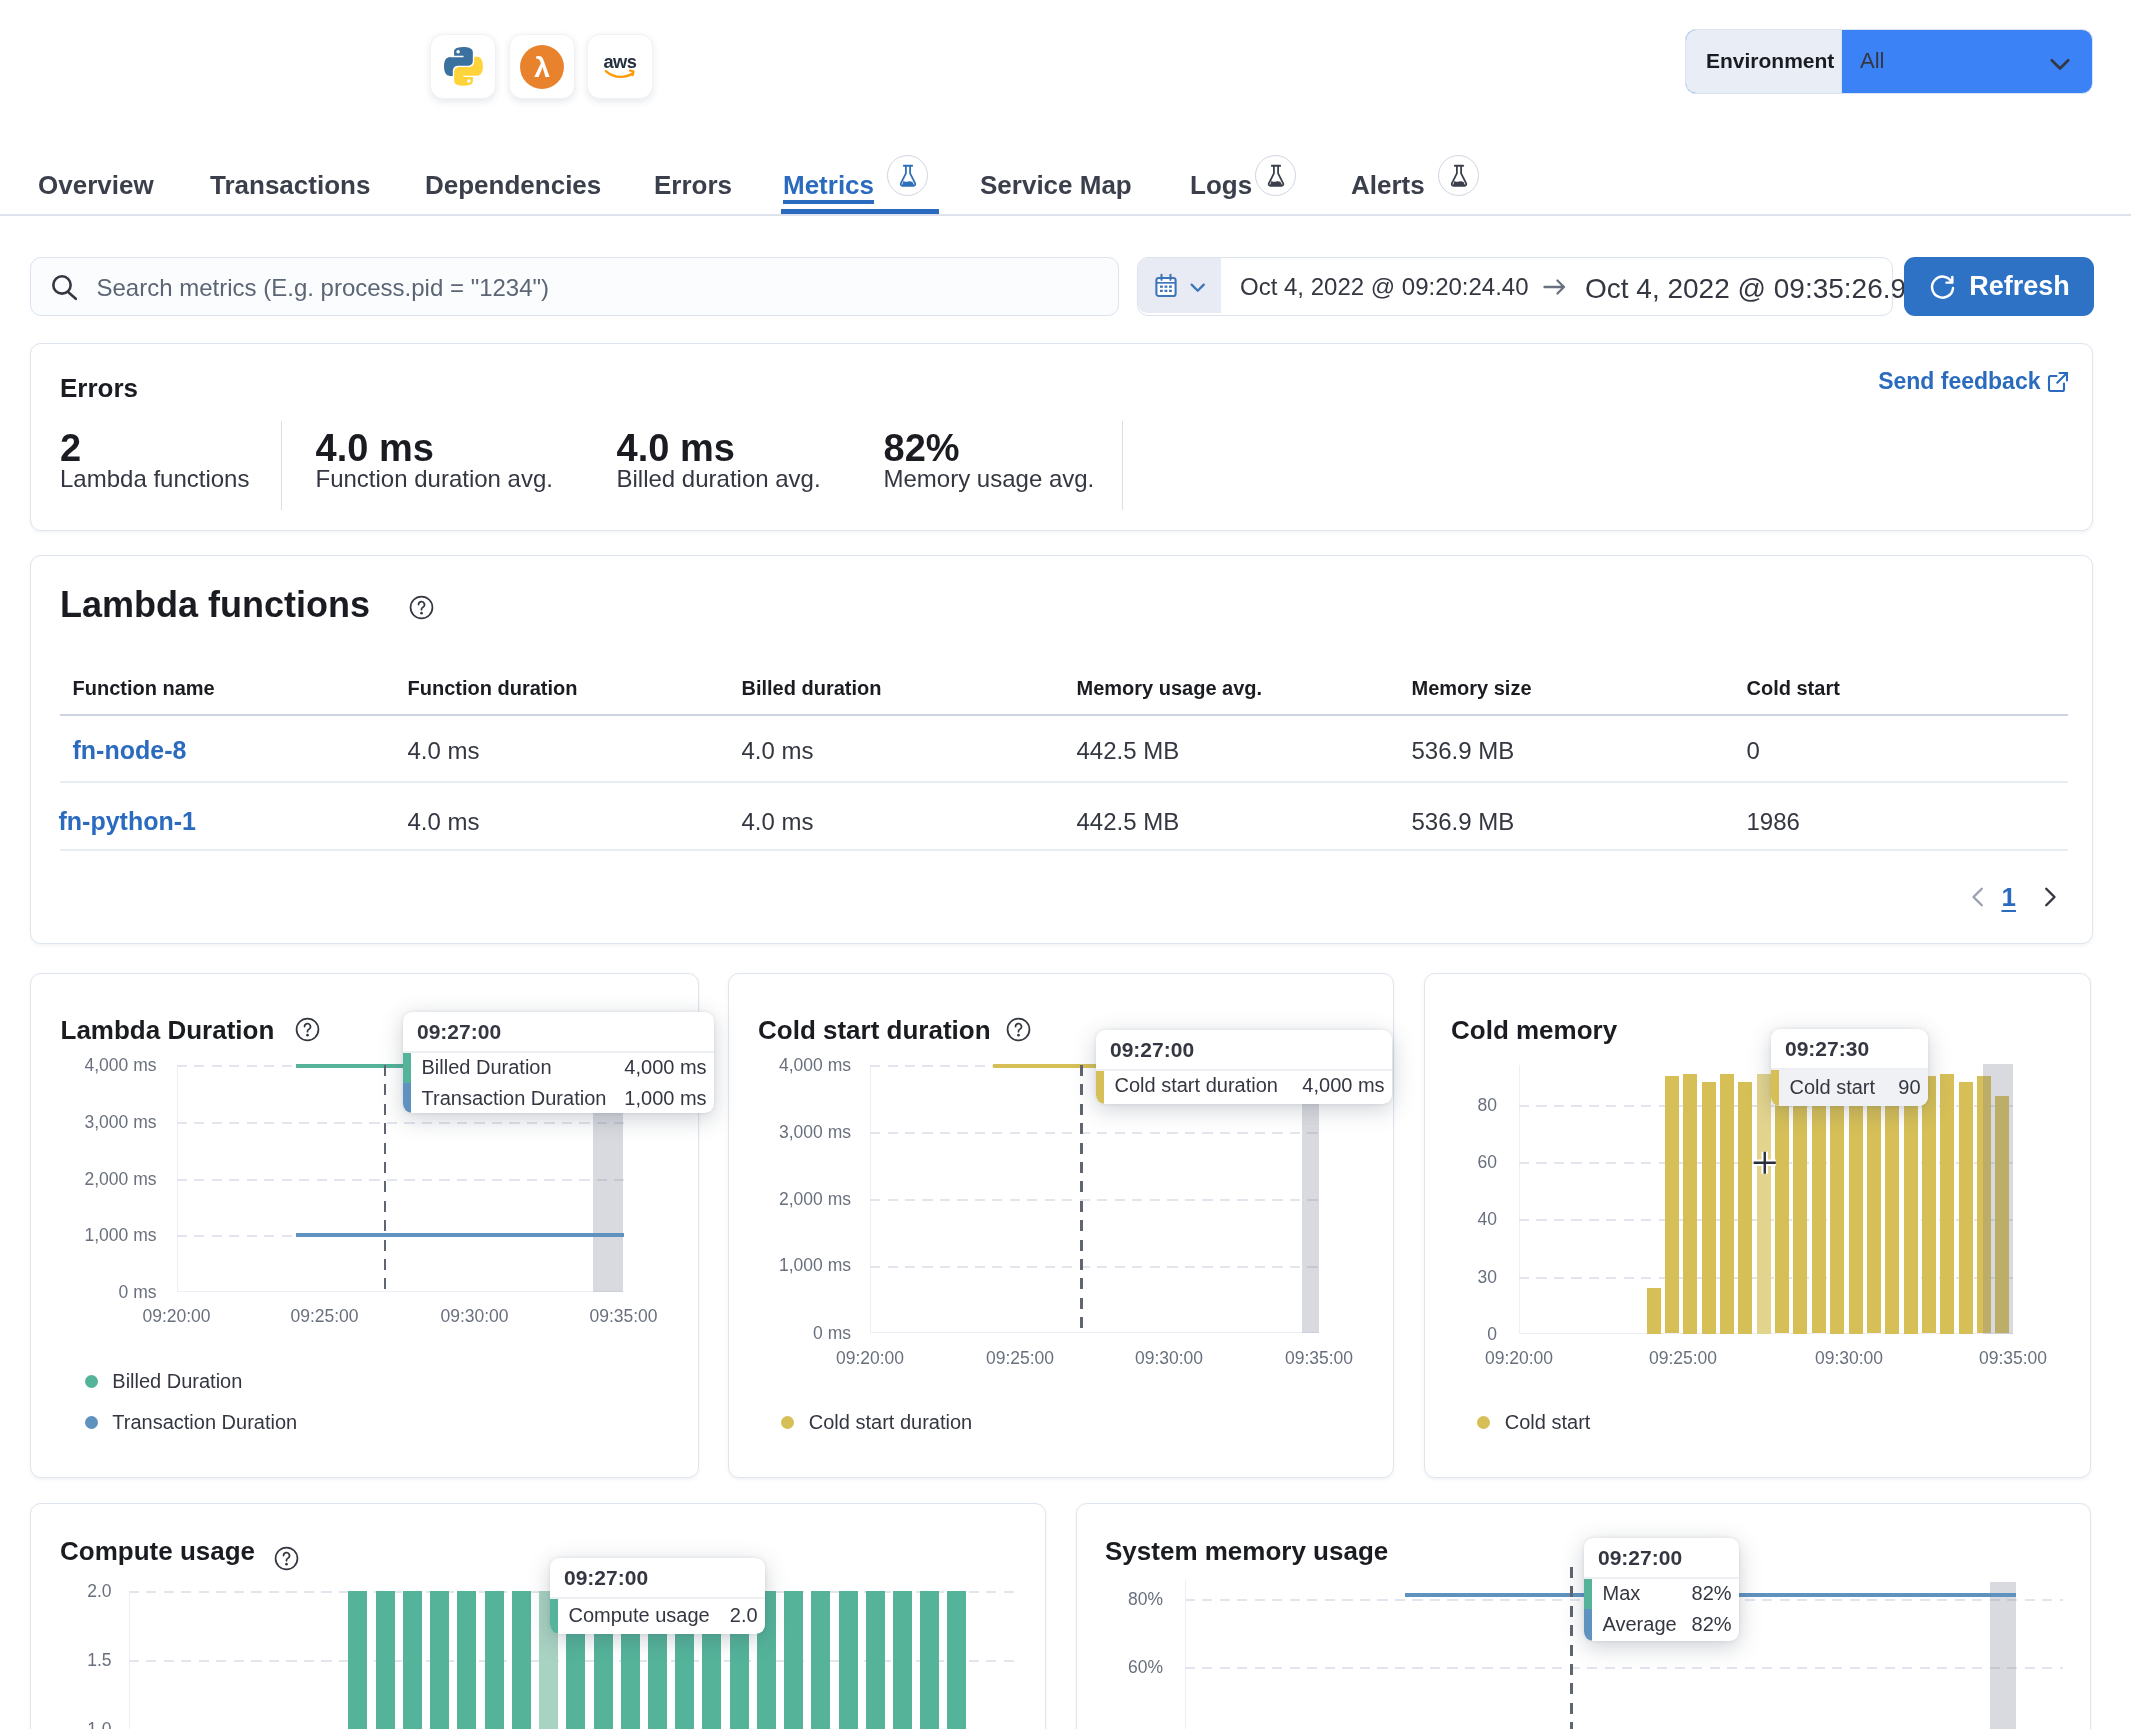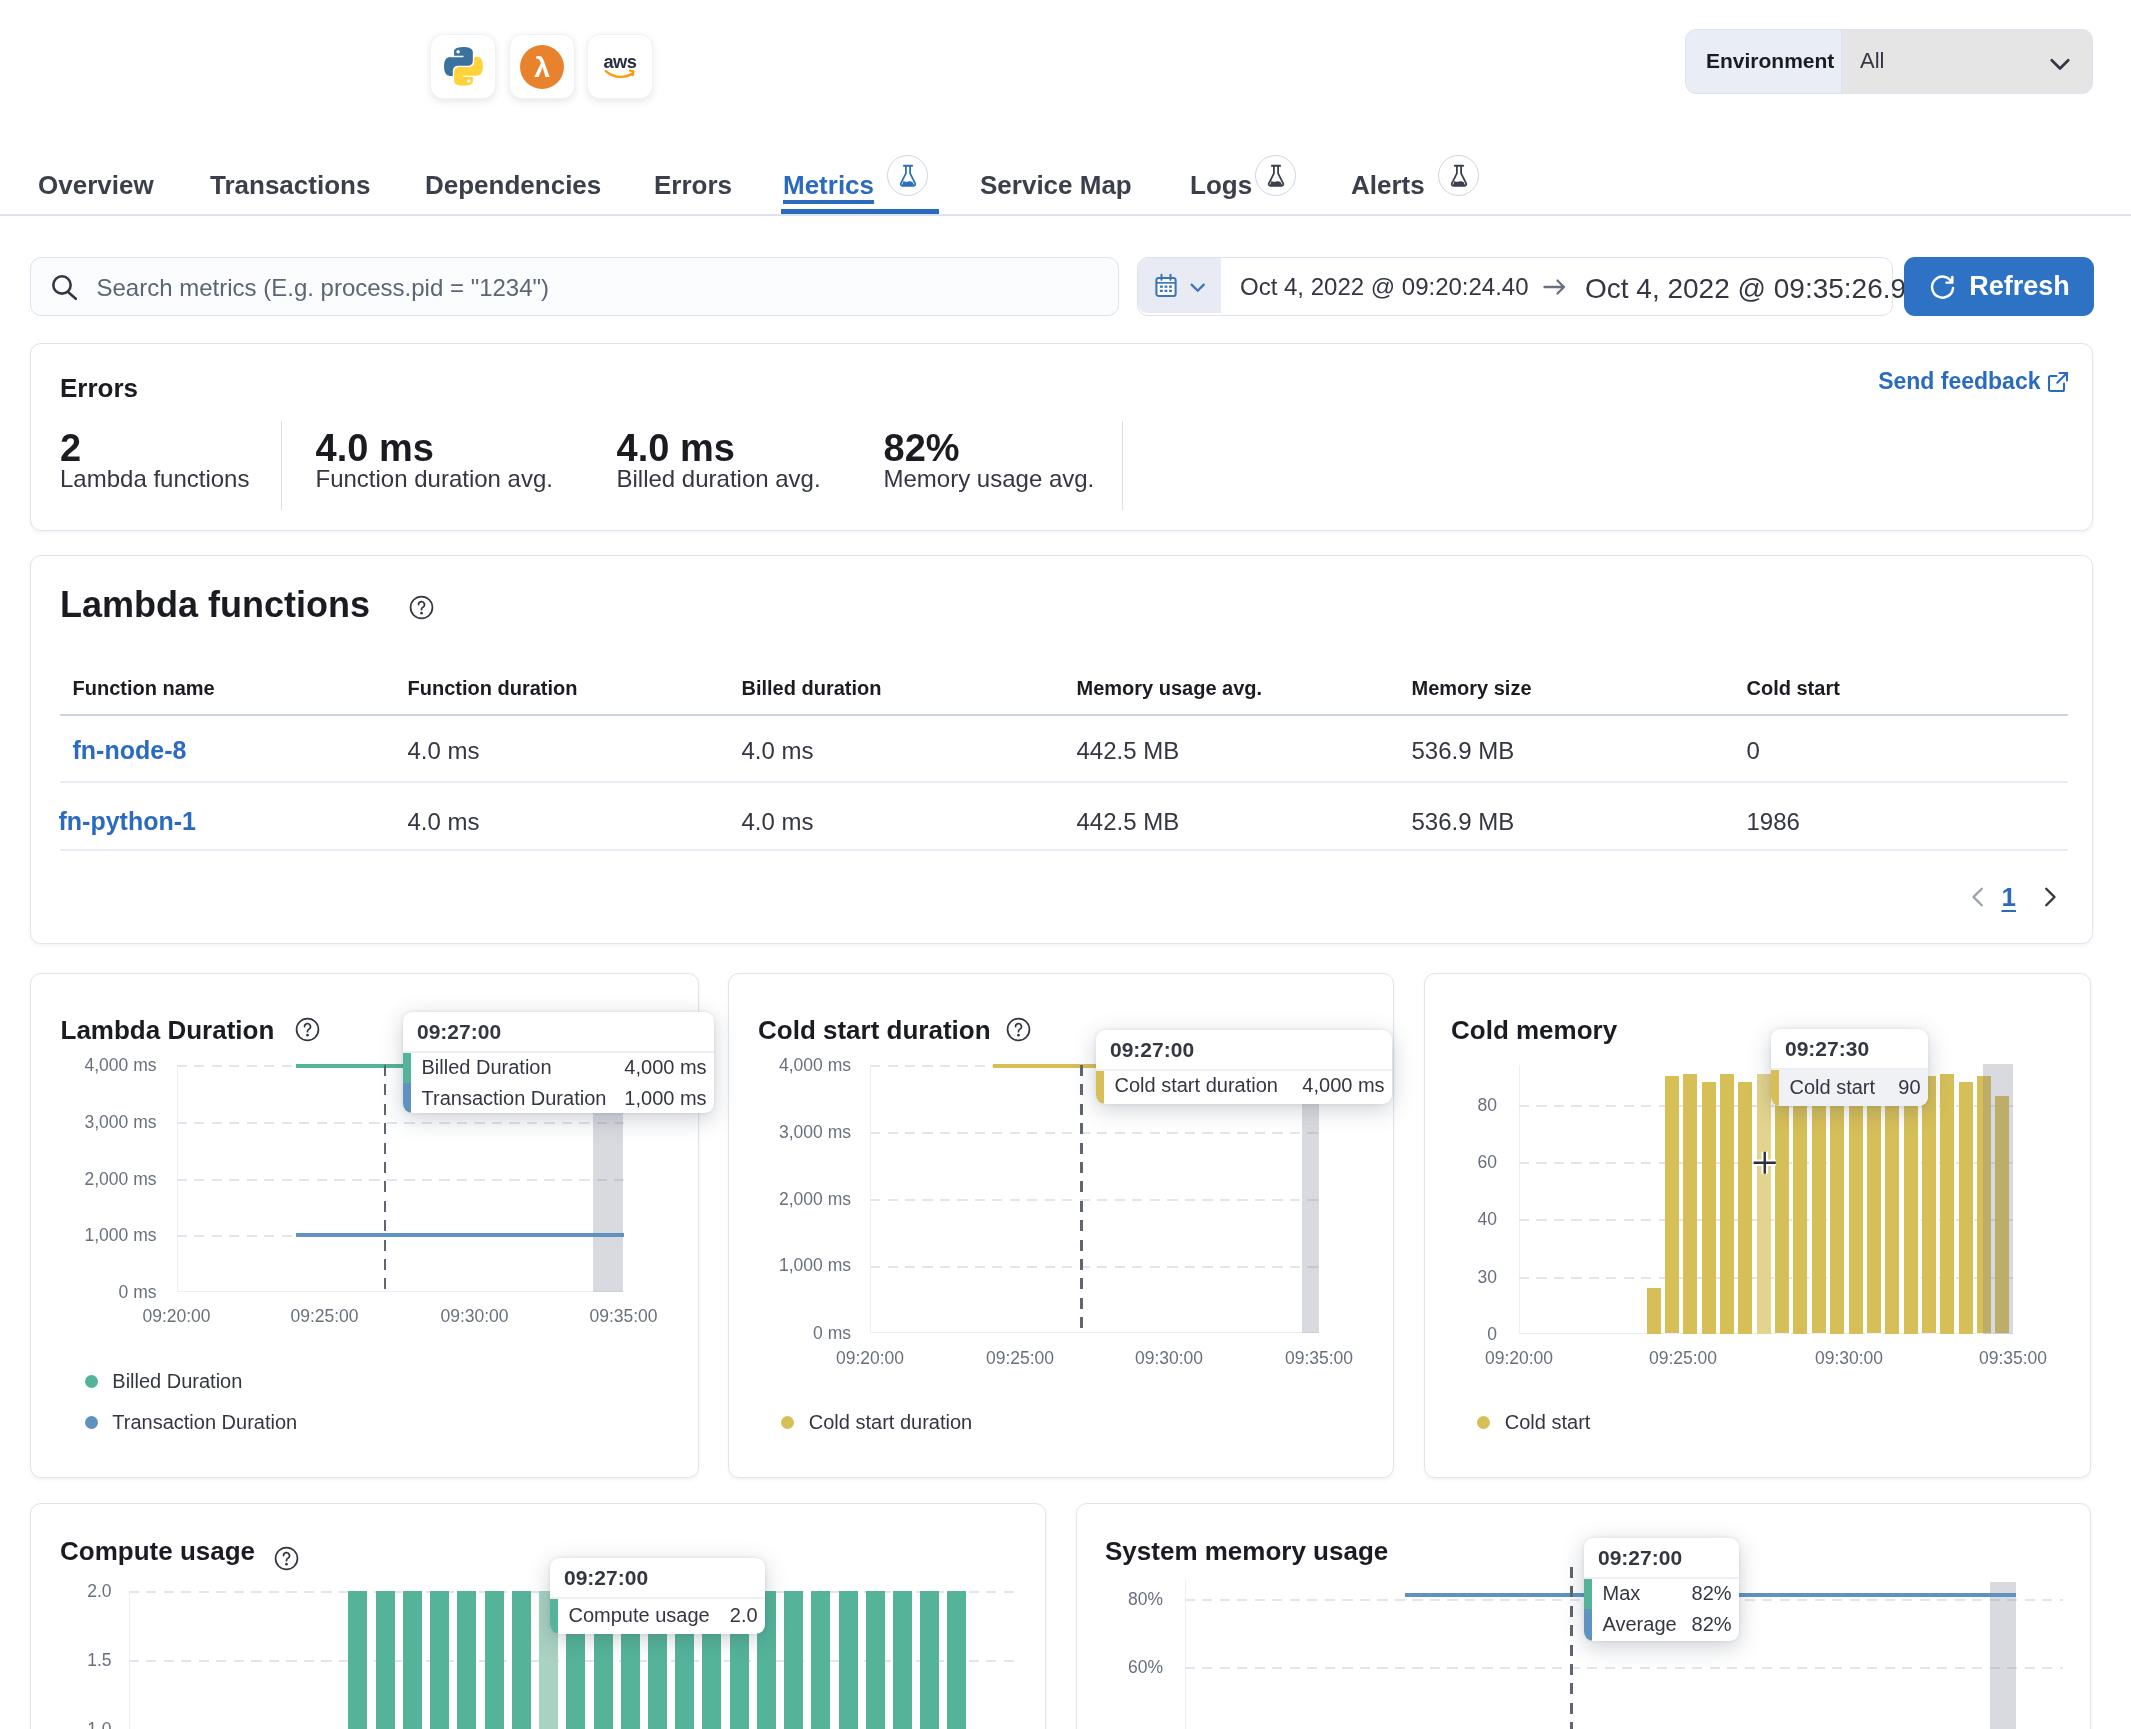--- a/index.html
+++ b/index.html
@@ -46,21 +46,21 @@
       </svg>
     </div>
   <div class="abs badgecard" style="left:587px; top:34px;">
       <svg width="42" height="42" viewBox="0 0 46 46">
         <text x="23" y="24" font-family="Liberation Sans" font-size="20" font-weight="700" fill="#252f3e" text-anchor="middle" letter-spacing="-0.5">aws</text>
         <path d="M7.5 27.5c4.8 4.2 11 6.3 16.2 6.3 4.8 0 9.6-1.5 13.4-4" fill="none" stroke="#f90" stroke-width="2.5" stroke-linecap="round"></path>
         <path d="M34 26.8l3.8 1.2-1.1 3.9" fill="none" stroke="#f90" stroke-width="2.5" stroke-linecap="round" stroke-linejoin="round"></path>
       </svg>
     </div>
 
-  <div class="abs" style="left:1685px; top:29px; width:408px; height:65px; border:1.8px solid #dce3f0; border-radius:11px; background:#e5e5e5; overflow:hidden;">
+  <div class="abs" style="left:1685px; top:29px; width:408px; height:65px; border:1.8px solid #dce3f0; border-radius:11px; background:#3b82f6; overflow:hidden;">
     <div class="abs" style="left:0; top:0; width:156px; height:100%; background:#e9edf6; border-right:1.8px solid #dce3f0;"></div>
     <div class="abs" style="left:20px; top:18.5px; font-size:21px; font-weight:700; color:#1a1c21;">Environment</div>
     <div class="abs" style="left:174px; top:17.5px; font-size:22px; color:#343741;">All</div>
     <svg class="abs" style="left:362px; top:22px;" width="24" height="24" viewBox="0 0 16 16">
         <path d="M2.5 5.5L8 11l5.5-5.5" fill="none" stroke="#343741" stroke-width="1.8" stroke-linecap="round" stroke-linejoin="round"></path>
       </svg>
   </div>
 
   <div class="tab" style="left:38px;  top:170px;">Overview</div>
   <div class="tab" style="left:210px; top:170px;text-align:right;">Transactions</div>

